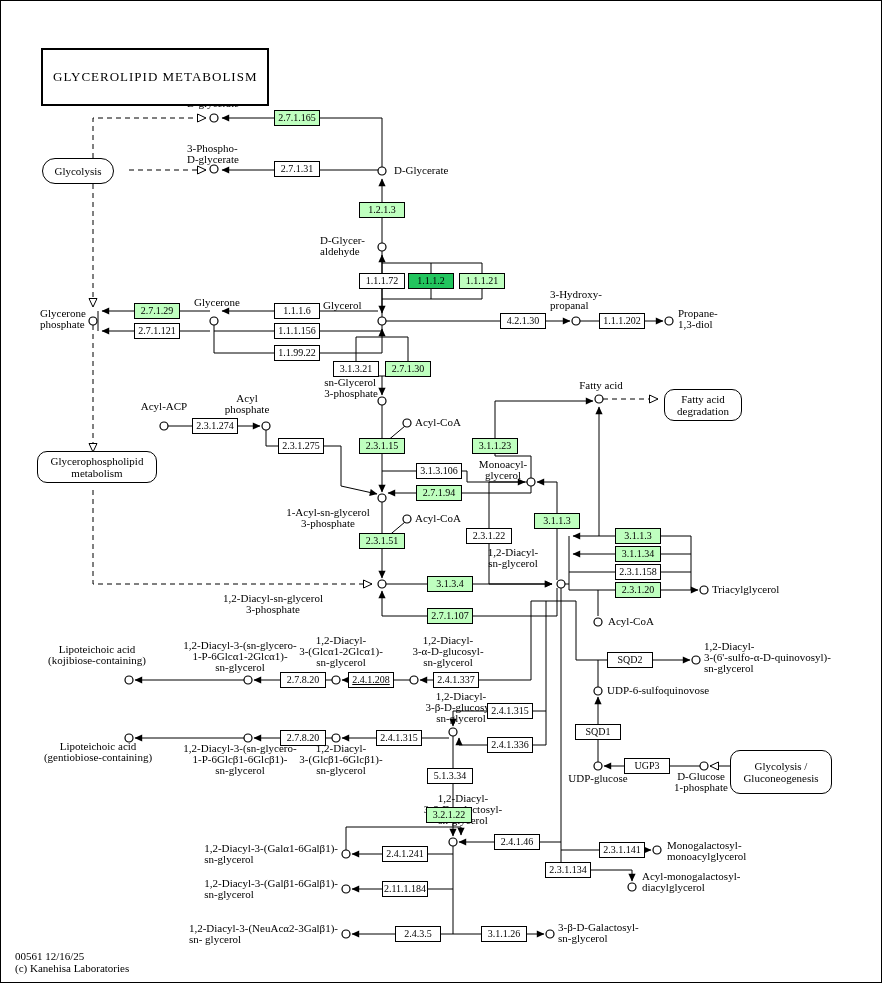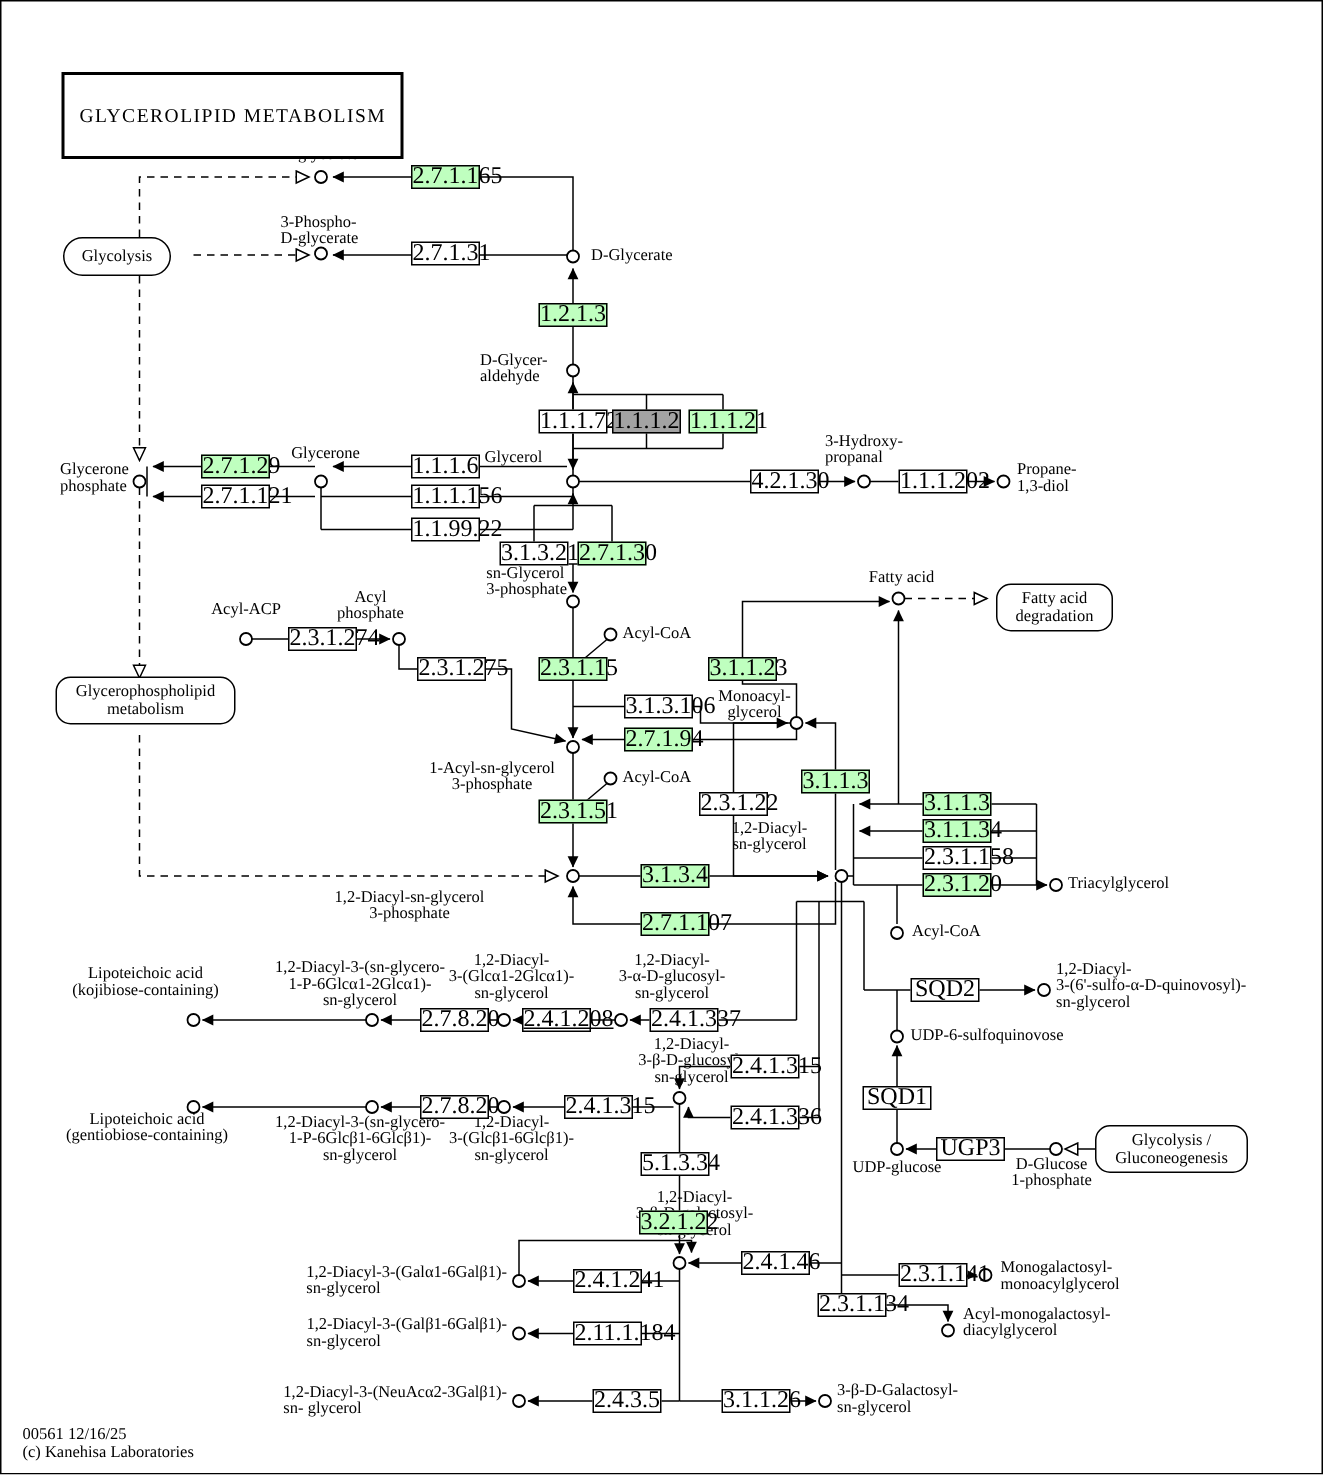--- a/index.html
+++ b/index.html
@@ -3,21 +3,21 @@
 <meta charset="utf-8">
 <style>
   html,body{margin:0;padding:0;background:#fff;}
   #canvas{position:relative;width:880px;height:981px;border:1px solid #000;background:#fff;
           font-family:"Liberation Serif","DejaVu Serif",serif;color:#000;overflow:hidden;}
   #diagram-svg{position:absolute;left:0;top:0;}
   .ln{fill:none;stroke:#000;stroke-width:1;}
   .ln.d{stroke-dasharray:5,4;}
   .cnode{fill:#fff;stroke:#000;stroke-width:1.2;}
   .ebox{position:absolute;width:46px;height:16px;border:1px solid #000;background:#fff;
-        box-sizing:border-box;font-size:16px;line-height:14px;text-align:center;z-index:3;}
+        box-sizing:border-box;font-size:10px;line-height:14px;text-align:center;z-index:3;}
   .cpd-label{position:absolute;font-size:11px;line-height:11px;white-space:pre;z-index:2;}
   .cpd-label.center{text-align:center;transform:translateX(-50%);}
   .cpd-label.right{text-align:left;}
   .pathway-box{position:absolute;border:1px solid #000;background:#fff;box-sizing:border-box;
         display:flex;flex-direction:column;align-items:center;justify-content:center;
         font-size:11px;line-height:12px;text-align:center;z-index:3;}
   .title-box{position:absolute;left:40px;top:47px;border:2px solid #000;background:#fff;
         padding:19px 10px;font-size:13px;letter-spacing:1px;z-index:4;}
   .footer{position:absolute;left:14px;top:949px;font-size:11px;line-height:12px;z-index:4;}
 </style>
@@ -171,21 +171,21 @@
     <div class="title-box">GLYCEROLIPID  METABOLISM</div>
     <div class="footer">
       <div>00561 12/16/25</div>
       <div>(c) Kanehisa Laboratories</div>
     </div>
 
   <div class="ebox" style="left: 273px; top: 109px; background: rgb(191, 255, 191);">2.7.1.165</div>
       <div class="ebox" style="left: 273px; top: 160px;">2.7.1.31</div>
       <div class="ebox" style="left: 358px; top: 201px; background: rgb(191, 255, 191);">1.2.1.3</div>
       <div class="ebox" style="left: 358px; top: 272px;">1.1.1.72</div>
-      <div class="ebox" style="left: 407px; top: 272px; background: #a3a3a3;">1.1.1.2</div>
+      <div class="ebox" style="left: 407px; top: 272px; background: #22c55e;">1.1.1.2</div>
       <div class="ebox" style="left: 458px; top: 272px; background: rgb(191, 255, 191);">1.1.1.21</div>
       <div class="ebox" style="left: 133px; top: 302px; background: rgb(191, 255, 191);">2.7.1.29</div>
       <div class="ebox" style="left: 133px; top: 322px;">2.7.1.121</div>
       <div class="ebox" style="left: 273px; top: 302px;">1.1.1.6</div>
       <div class="ebox" style="left: 273px; top: 322px;">1.1.1.156</div>
       <div class="ebox" style="left: 273px; top: 344px; text-align: center;">1.1.99.22</div>
       <div class="ebox" style="left: 332px; top: 360px;">3.1.3.21</div>
       <div class="ebox" style="left: 384px; top: 360px; background: rgb(191, 255, 191);">2.7.1.30</div>
       <div class="ebox" style="left: 499px; top: 312px;">4.2.1.30</div>
       <div class="ebox" style="left: 598px; top: 312px;">1.1.1.202</div>
@@ -304,19 +304,19 @@
         <div>Glycolysis</div>
       </div>
       <div class="pathway-box" style="left: 36px; top: 450px; width: 120px; height: 32px; border-radius: 10px;">
         <div>Glycerophospholipid</div>
         <div>metabolism</div>
       </div>
       <div class="pathway-box" style="left: 663px; top: 388px; width: 78px; height: 32px; border-radius: 10px;">
         <div>Fatty acid</div>
         <div>degradation</div>
       </div>
-      <div class="pathway-box" style="left: 729px; top: 749px; width: 102px; height: 32px; border-radius: 10px;">
+      <div class="pathway-box" style="left: 729px; top: 749px; width: 102px; height: 44px; border-radius: 10px;">
         <div>Glycolysis /</div>
         <div>Gluconeogenesis</div>
       </div>
     </div>
 
 </div>
 
 </body></html>

